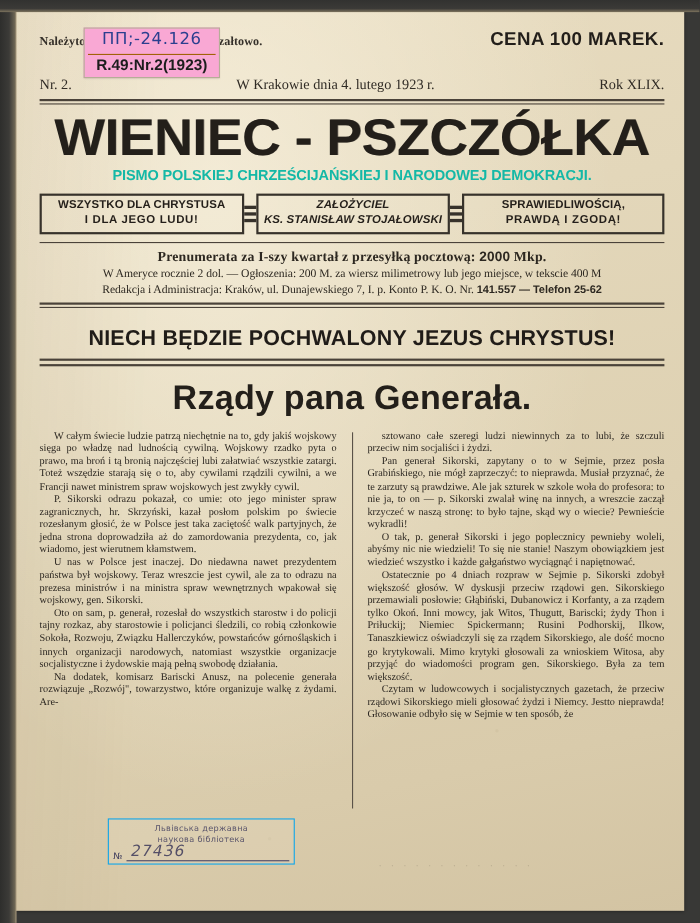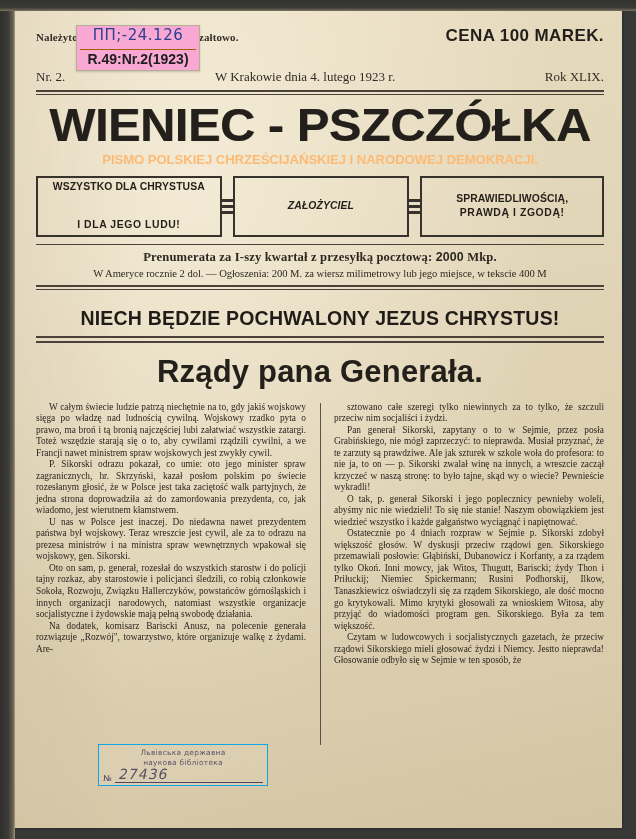--- a/index.html
+++ b/index.html
@@ -154,21 +154,21 @@
     color: #231f1a;
     transform: scaleX(1.04);
     text-shadow: 0.5px 0 0 rgba(35,31,26,.55);
   }
   .subtitle {
     text-align: center;
     font-family: "Liberation Sans", sans-serif;
     font-weight: bold;
     font-size: 13.2px;
     letter-spacing: -0.1px;
-    color: #fdba74;
+    color: #14b8a6;
     margin-top: 4px;
   }
 
   
   .slogans {
     display: flex;
     align-items: stretch;
     justify-content: space-between;
     margin-top: 9px;
   }
@@ -179,21 +179,21 @@
     font-weight: bold;
     font-size: 10.4px;
     line-height: 1.32;
     text-align: center;
     color: #241f1a;
     letter-spacing: .1px;
     display: flex;
     flex-direction: column;
     justify-content: center;
   }
-  .sbox.b1 { width: 182px; gap: 24px; }
+  .sbox.b1 { width: 182px; }
   .sbox.b2 { width: 172px; font-style: italic; }
   .sbox.b3 { width: 180px; }
   .sline2 { letter-spacing: .6px; }
   .dashes {
     display: flex;
     flex-direction: column;
     justify-content: center;
     gap: 3px;
     width: 12px;
   }
@@ -380,39 +380,41 @@
         </div>
 
         <div class="dashes">
             <i></i>
             <i></i>
             <i></i>
           </div>
 
         <div class="sbox b2">
           <div>ZAŁOŻYCIEL</div>
+          <div>KS. STANISŁAW STOJAŁOWSKI</div>
         </div>
 
         <div class="dashes">
             <i></i>
             <i></i>
             <i></i>
           </div>
 
         <div class="sbox b3">
           <div>SPRAWIEDLIWOŚCIĄ,</div>
           <div class="sline2">PRAWDĄ I ZGODĄ!</div>
         </div>
       </div>
 
       <div class="rule-thin"></div>
 
       <div class="subs">
         <div class="l1"><span>Prenumerata za I-szy kwartał z przesyłką pocztową: </span><b>2000</b><span> Mkp.</span></div>
         <div class="l2">W Ameryce rocznie 2 dol. — Ogłoszenia: 200 M. za wiersz milimetrowy lub jego miejsce, w tekscie 400 M</div>
+        <div class="l3"><span>Redakcja i Administracja: Kraków, ul. Dunajewskiego 7, I. p. Konto P. K. O. Nr. </span><span class="k">141.557</span><span class="k"> — Telefon 25-62</span></div>
       </div>
 
       <div class="rule-d2"></div>
 
       <div class="greeting">NIECH BĘDZIE POCHWALONY JEZUS CHRYSTUS!</div>
 
       <div class="rule-tri"></div>
 
       <div class="headline">Rządy pana Generała.</div>
 
@@ -424,21 +426,21 @@
           <p>U nas w Polsce jest inaczej. Do niedawna nawet prezydentem państwa był wojskowy. Teraz wreszcie jest cywil, ale za to odrazu na prezesa ministrów i na ministra spraw wewnętrznych wpakował się wojskowy, gen. Sikorski.</p>
           <p>Oto on sam, p. generał, rozesłał do wszystkich starostw i do policji tajny rozkaz, aby starostowie i policjanci śledzili, co robią członkowie Sokoła, Rozwoju, Związku Hallerczyków, powstańców górnośląskich i innych organizacji narodowych, natomiast wszystkie organizacje socjalistyczne i żydowskie mają pełną swobodę działania.</p>
           <p>Na dodatek, komisarz Bariscki Anusz, na polecenie generała rozwiązuje „Rozwój", towarzystwo, które organizuje walkę z żydami. Are-</p>
         </div>
 
         <div class="coldiv">
             <i></i>
           </div>
 
         <div class="col">
-          <p>sztowano całe szeregi tylko niewinnych za to tylko, że szczuli przeciw nim socjaliści i żydzi.</p>
+          <p>sztowano całe szeregi ludzi niewinnych za to lubi, że szczuli przeciw nim socjaliści i żydzi.</p>
           <p>Pan generał Sikorski, zapytany o to w Sejmie, przez posła Grabińskiego, nie mógł zaprzeczyć: to nieprawda. Musiał przyznać, że te zarzuty są prawdziwe. Ale jak szturek w szkole woła do profesora: to nie ja, to on — p. Sikorski zwalał winę na innych, a wreszcie zaczął krzyczeć w naszą stronę: to było tajne, skąd wy o wiecie? Pewnieście wykradli!</p>
           <p>O tak, p. generał Sikorski i jego poplecznicy pewnieby woleli, abyśmy nic nie wiedzieli! To się nie stanie! Naszym obowiązkiem jest wiedzieć wszystko i każde gałgaństwo wyciągnąć i napiętnować.</p>
           <p>Ostatecznie po 4 dniach rozpraw w Sejmie p. Sikorski zdobył większość głosów. W dyskusji przeciw rządowi gen. Sikorskiego przemawiali posłowie: Głąbiński, Dubanowicz i Korfanty, a za rządem tylko Okoń. Inni mowcy, jak Witos, Thugutt, Bariscki; żydy Thon i Priłuckij; Niemiec Spickermann; Rusini Podhorskij, Ilkow, Tanaszkiewicz oświadczyli się za rządem Sikorskiego, ale dość mocno go krytykowali. Mimo krytyki głosowali za wnioskiem Witosa, aby przyjąć do wiadomości program gen. Sikorskiego. Była za tem większość.</p>
           <p>Czytam w ludowcowych i socjalistycznych gazetach, że przeciw rządowi Sikorskiego mieli głosować żydzi i Niemcy. Jestto nieprawda! Głosowanie odbyło się w Sejmie w ten sposób, że</p>
         </div>
       </div>
 
     </div>
 
     <div id="stamp">

